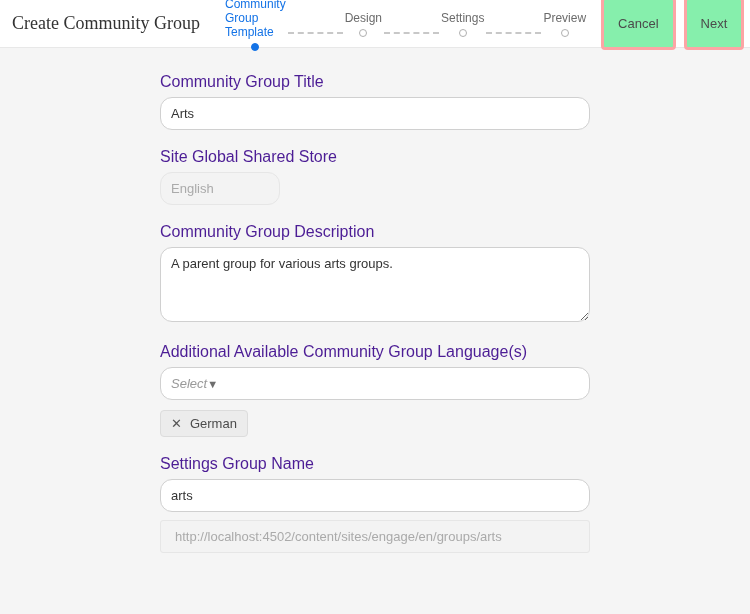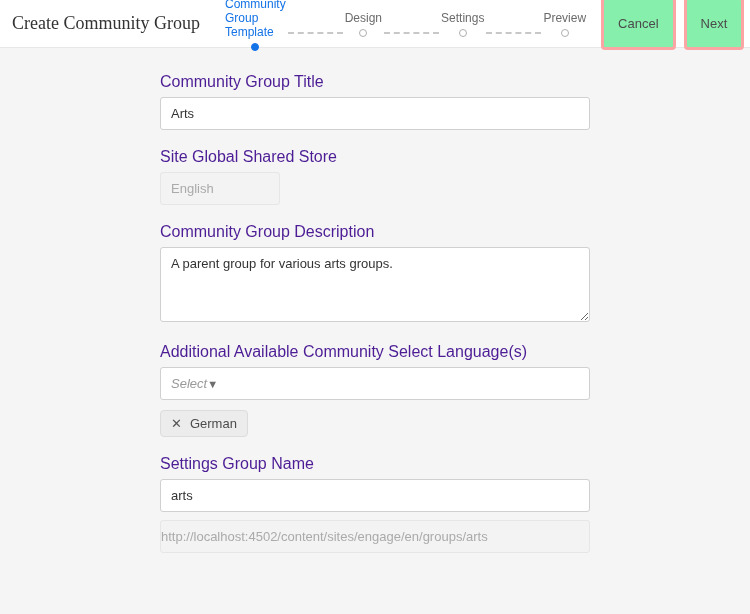--- a/index.html
+++ b/index.html
@@ -85,21 +85,21 @@
   .field-label {
     display: block;
     font-size: 16px;
     color: #4c1d95;
     margin-bottom: 6px;
   }
   input[type=text], textarea, .select, .readonly {
     width: 100%;
     border: 1px solid #d0d0d0;
     background: #fff;
-    border-radius: 3px;
+    border-radius: 12px;
     padding: 8px 10px;
     font-size: 13px;
     color: #333;
     font-family: inherit;
   }
   textarea { height: 75px; resize: both; }
   .readonly {
     background: #f3f3f3;
     color: #aaa;
     border: 1px solid #e6e6e6;
@@ -151,21 +151,21 @@
     color: #4b4b4b;
     margin-top: 10px;
     cursor: pointer;
   }
   .chip-x { font-size: 13px; color: #555; }
   .url-preview {
     width: 100%;
     background: #f3f3f3;
     border: 1px solid #e6e6e6;
     color: #aaa;
-    padding: 8px 0;
+    padding: 8px 14px;
     border-radius: 3px;
     font-size: 13px;
     margin-top: 8px;
   }
 </style>
 </head>
 <body>
 
 <div class="topbar">
   <div class="page-title">Create Community Group</div>
@@ -210,21 +210,21 @@
     <div class="readonly">English</div>
   </div>
 
   <div class="field-group">
     <label class="field-label">Community Group Description</label>
     <textarea style="">A parent group for various arts groups.</textarea>
   </div>
 
 
   <div class="field-group">
-    <label class="field-label">Additional Available Community Select Language(s)</label>
+    <label class="field-label">Additional Available Community Group Language(s)</label>
     <div class="select">
       <span class="sel-placeholder">Select</span>
       <span class="chev">▼</span>
     </div>
     <div class="chip">
       <span class="chip-x">✕</span>
       <span>German</span>
     </div>
   </div>
 

